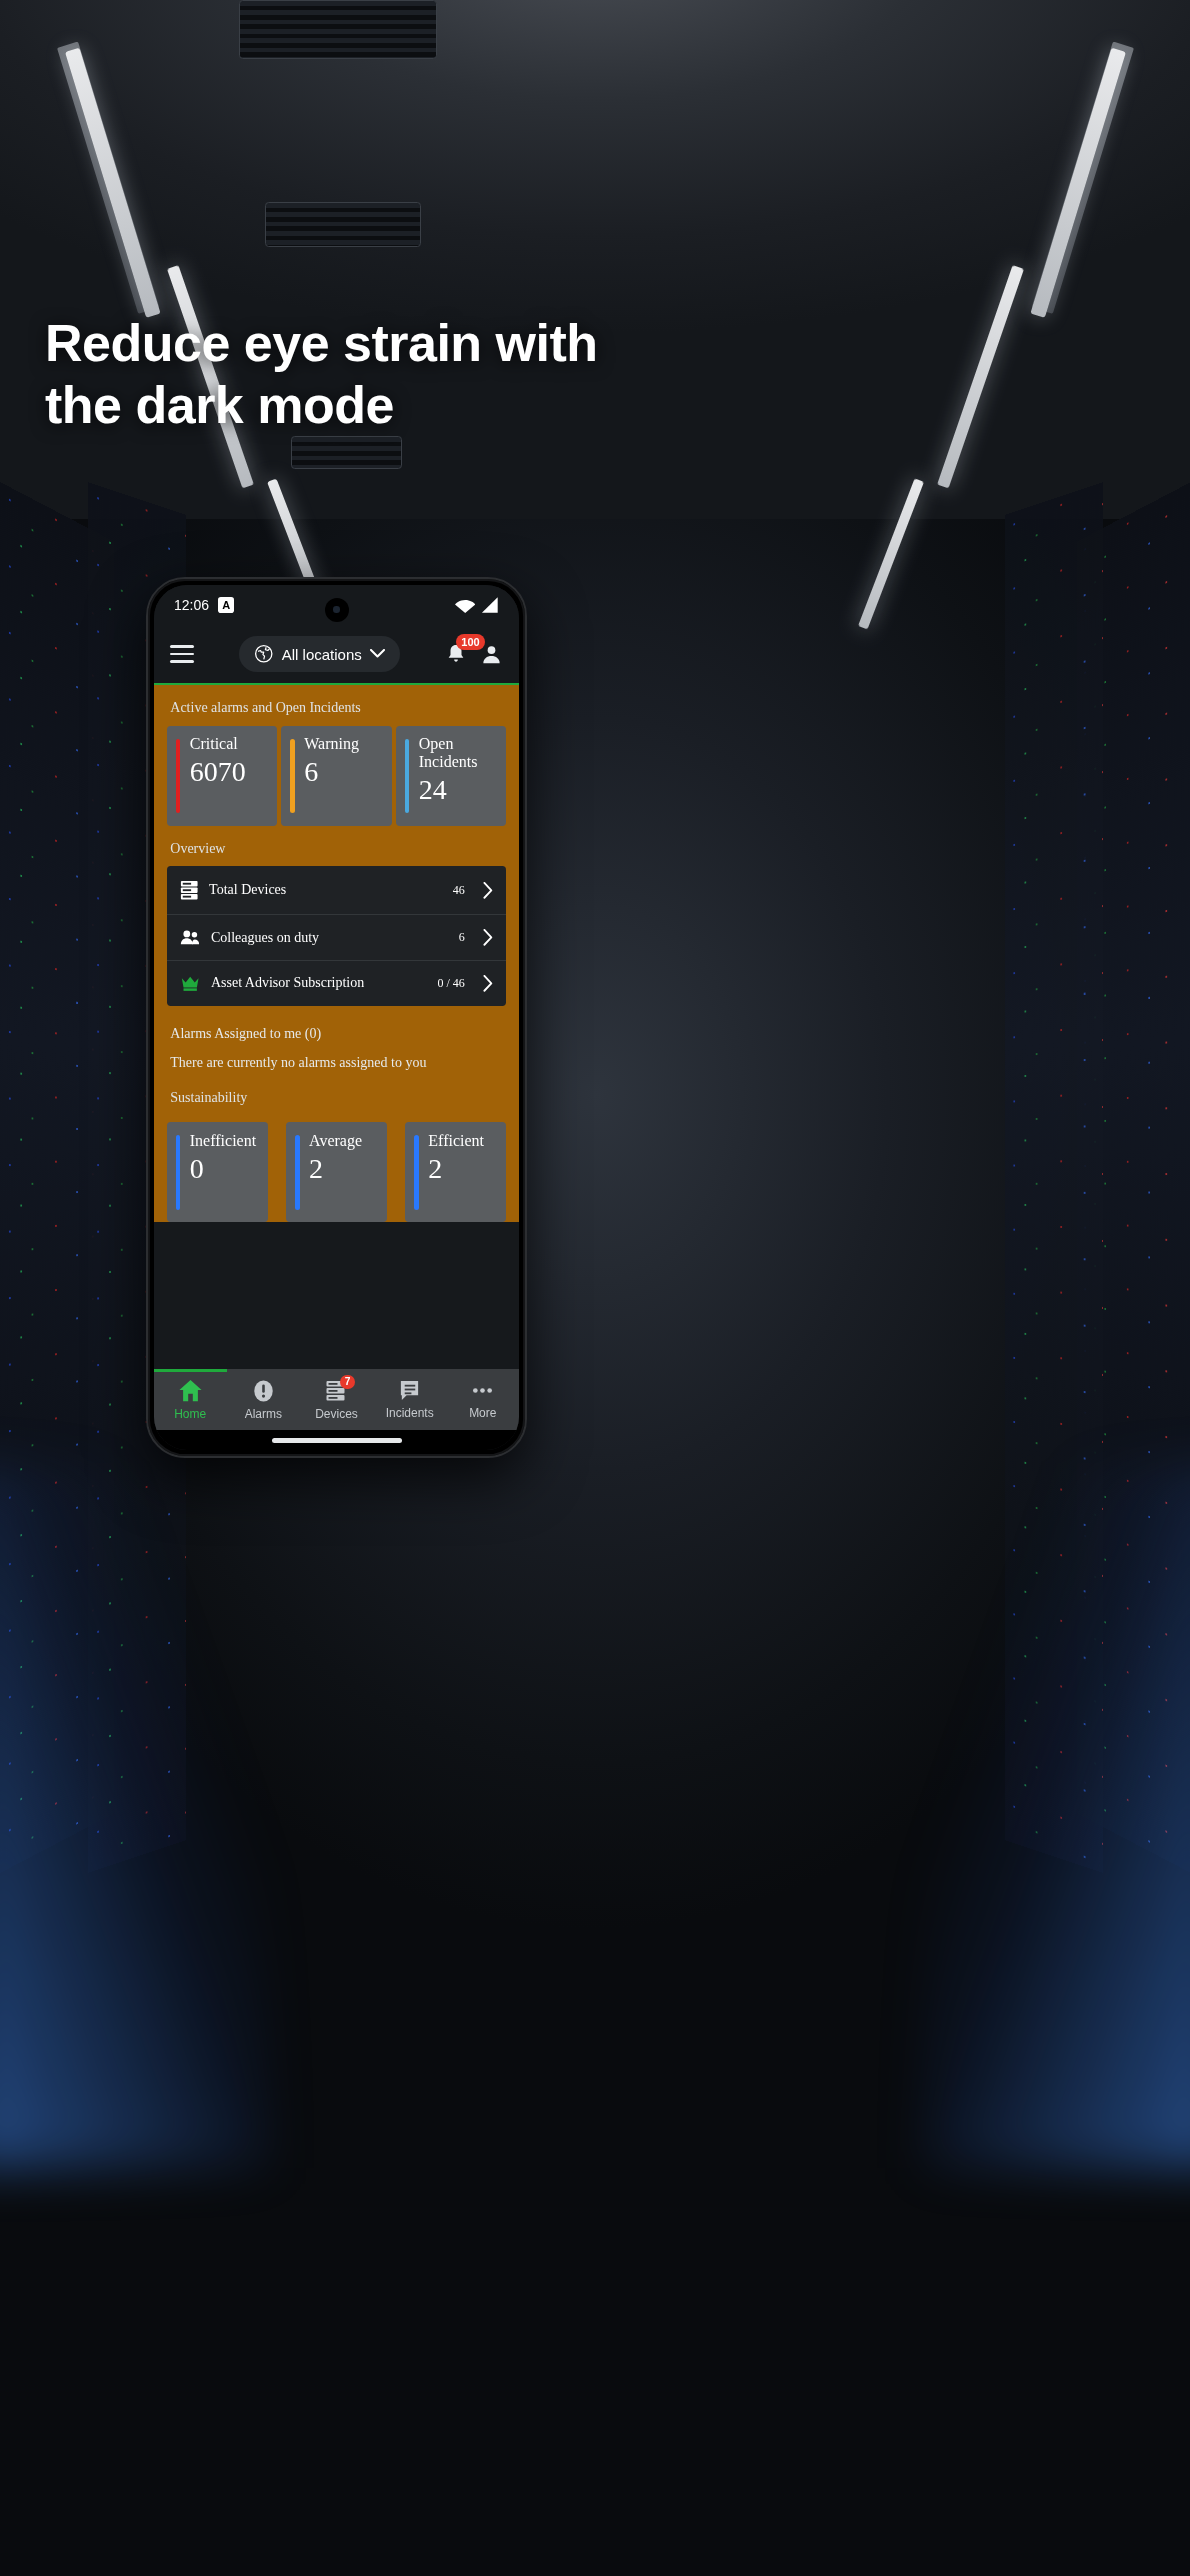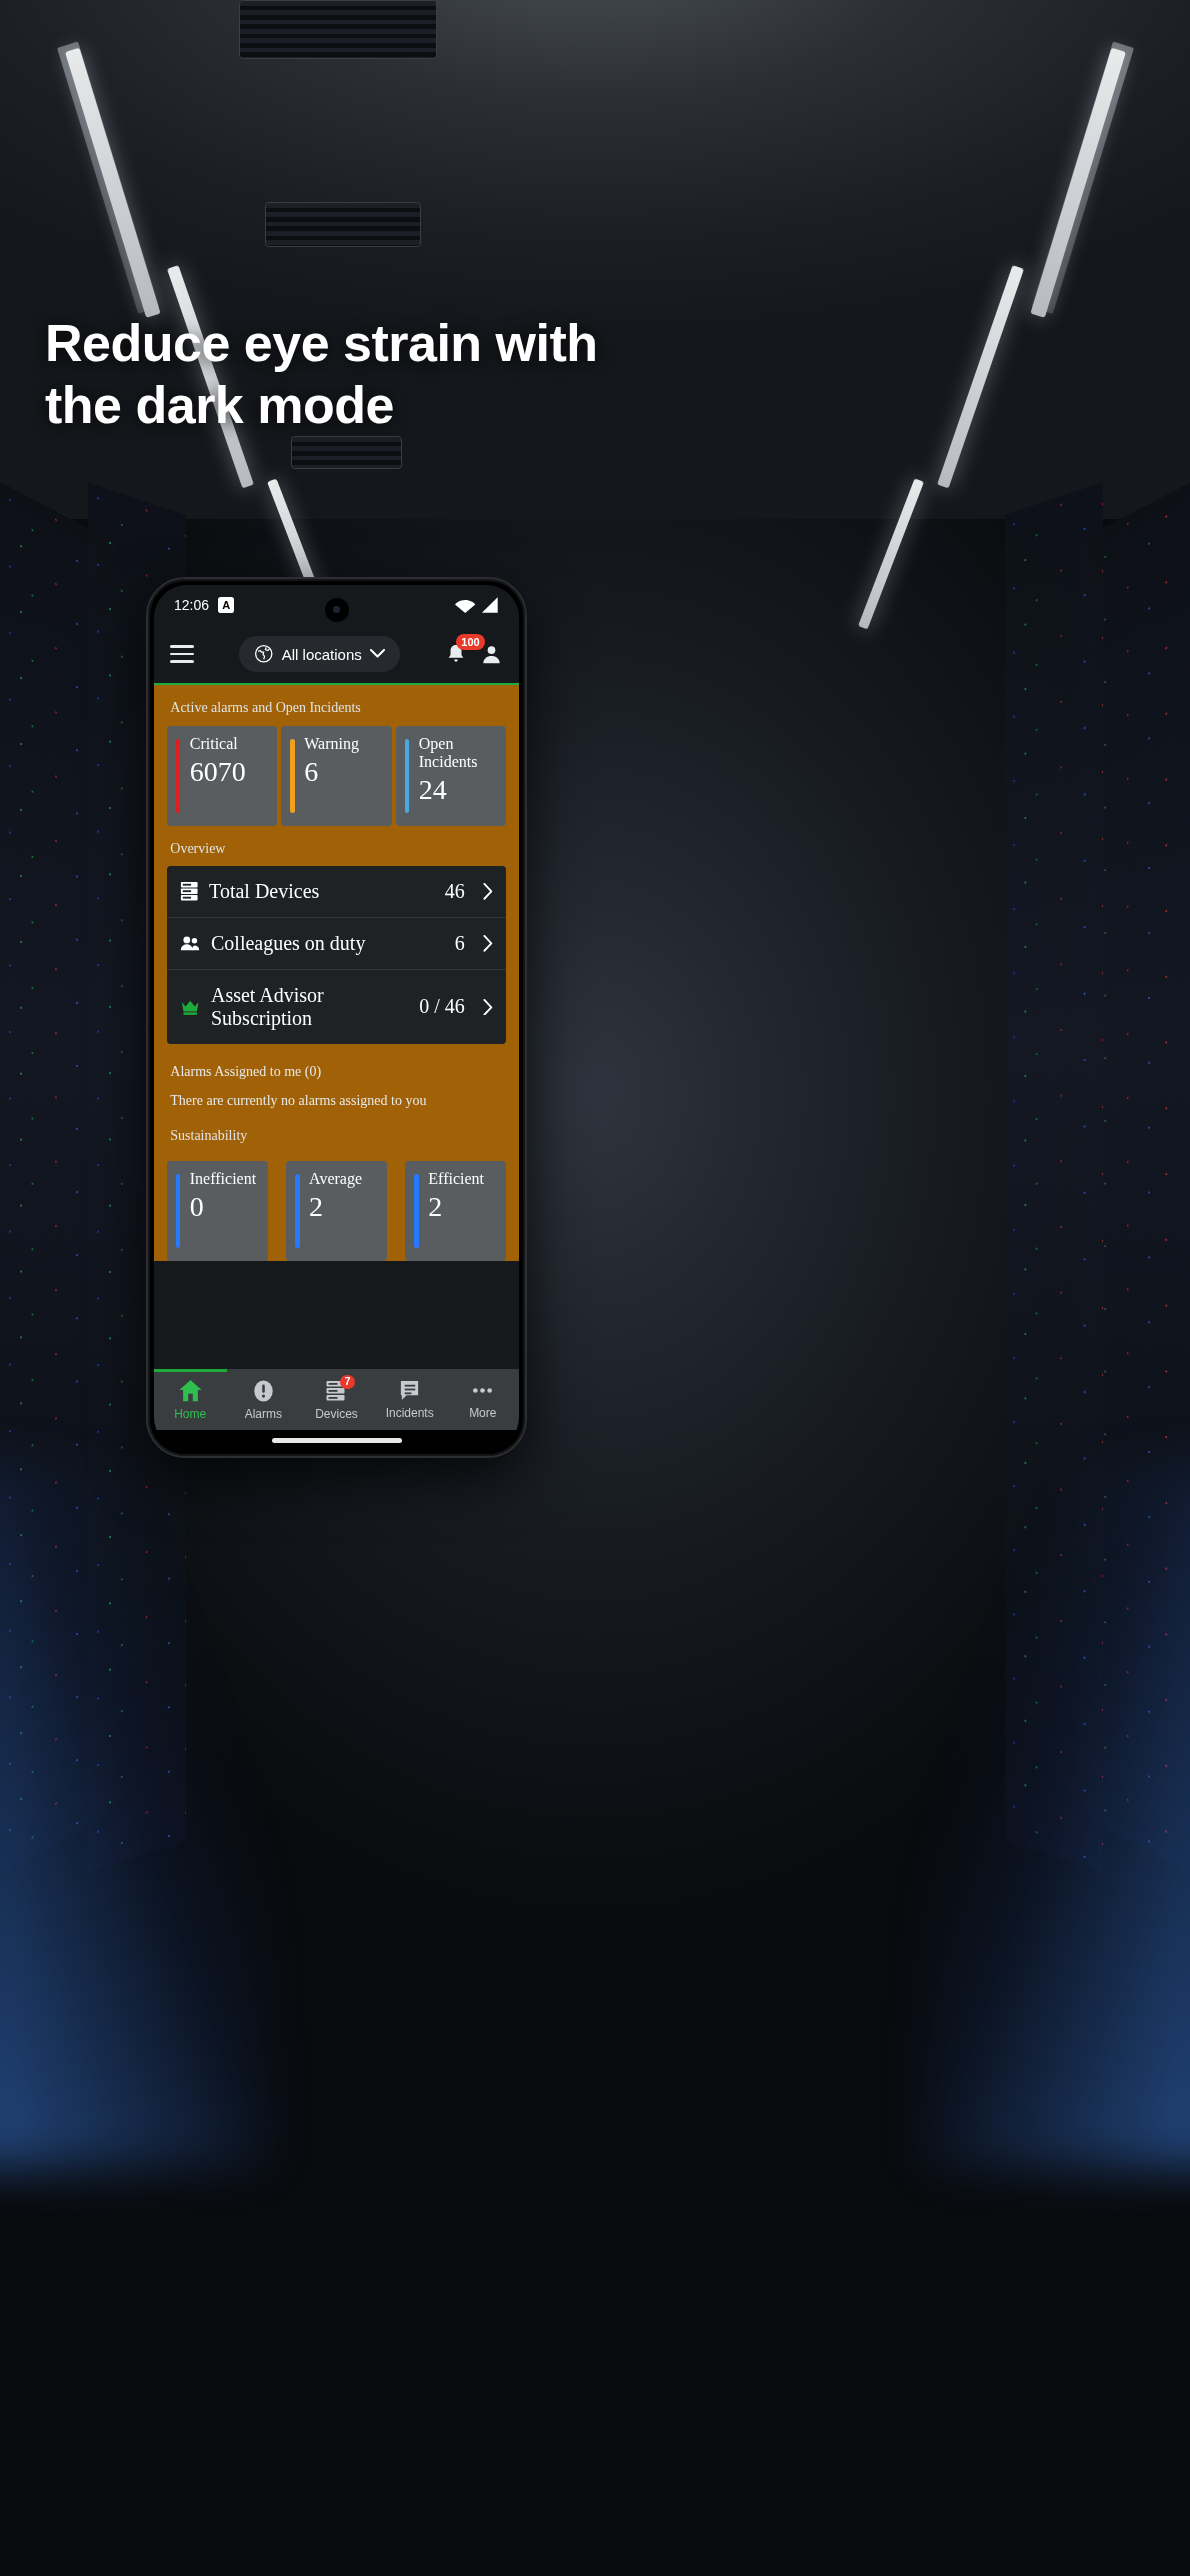--- a/index.html
+++ b/index.html
@@ -141,22 +141,22 @@
   .kbody { display:flex; flex-direction:column; justify-content:flex-start; flex:1; }
   .klabel { color:#fff; font-size:16px; line-height:1.15; }
   .kval { color:#fff; font-size:28px; margin-top:3.7px; line-height:1.1; }
 
   .listwrap { margin:0 13px; background:#1f2225; border-radius:3.7px; overflow:hidden; }
   .lrow {
     display:flex; align-items:center; gap:11px; padding:14px 13px; cursor:pointer;
     border-bottom:0.9px solid #33373a;
   }
   .lrow:last-child { border-bottom:none; }
-  .lname { color:#fff; font-size:20px; flex:1; }
-  .lval { color:#fff; font-size:20px; }
+  .lname { color:#fff; font-size:14px; flex:1; }
+  .lval { color:#fff; font-size:12px; }
   .chev { color:#fff; font-size:17.6px; margin-left:7.4px; }
 
   .plainline { color:#e6e9eb; font-size:14px; padding:3.7px 16.7px; }
   .leafrow {
     display:flex; align-items:center; gap:11px; padding:12px 15px;
     background:#1f2225; margin:0 13px; border-radius:3.7px 3.7px 0 0;
     border-top:0.9px solid #33373a;
   }
   .leaftext { color:#fff; font-size:14px; }
   .ecards { display:flex; gap:18px; padding:7.4px 13px 0; }

